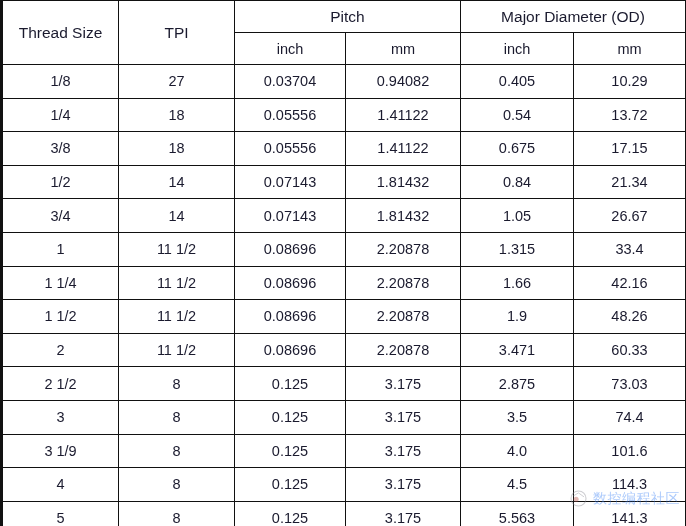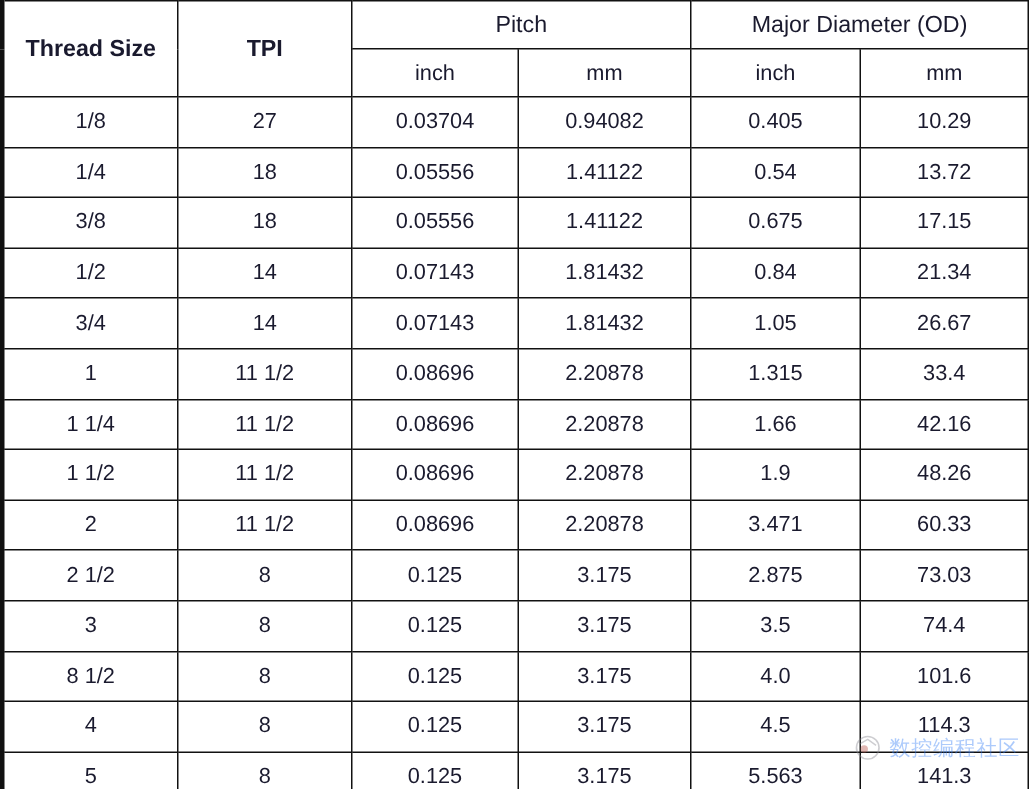--- a/index.html
+++ b/index.html
@@ -53,21 +53,20 @@
   col.c5 { width: 113px; }
   col.c6 { width: 112px; }
 
   thead tr.head-top th {
     height: 31px;
     font-size: 15.5px;
     margin-top: 22px;
   }
   thead tr.head-top th.span-tall {
     height: 62px;
-    font-weight: bold;
   }
   thead tr.head-sub th {
     height: 31px;
     font-size: 14.5px;
   }
 
   tbody td {
     height: 32.6px;
   }
 
@@ -207,21 +206,21 @@
         </tr>
         <tr>
           <td>3</td>
           <td>8</td>
           <td>0.125</td>
           <td>3.175</td>
           <td>3.5</td>
           <td>74.4</td>
         </tr>
         <tr>
-          <td>8 1/2</td>
+          <td>3 1/9</td>
           <td>8</td>
           <td>0.125</td>
           <td>3.175</td>
           <td>4.0</td>
           <td>101.6</td>
         </tr>
         <tr>
           <td>4</td>
           <td>8</td>
           <td>0.125</td>

